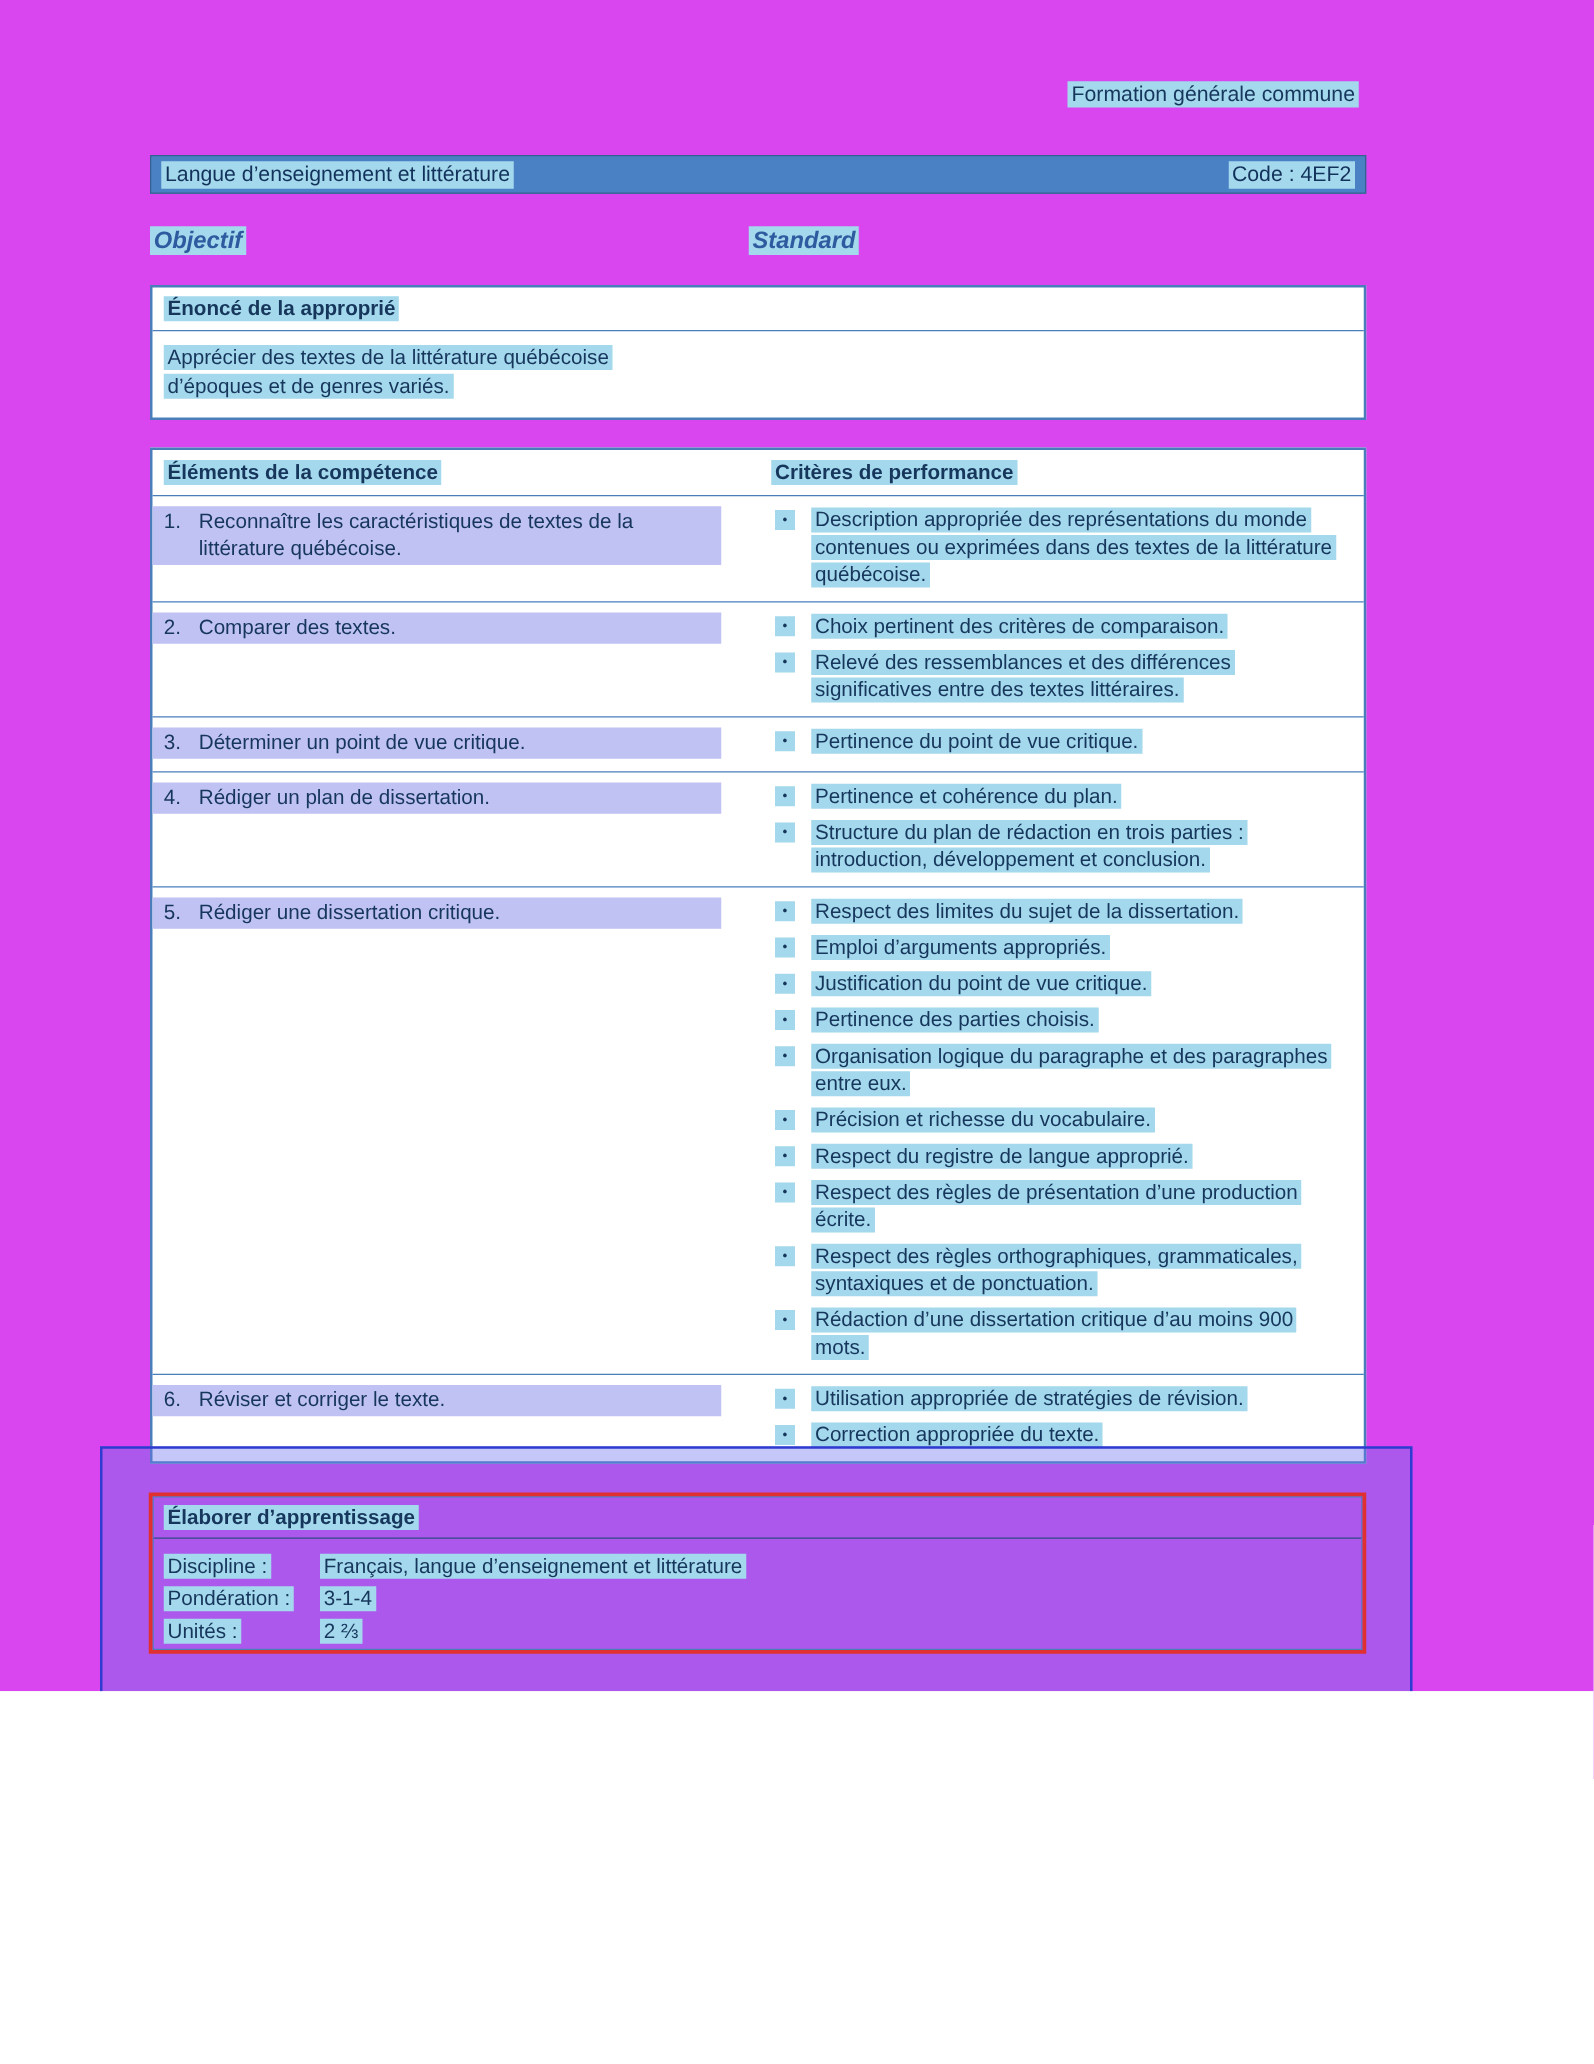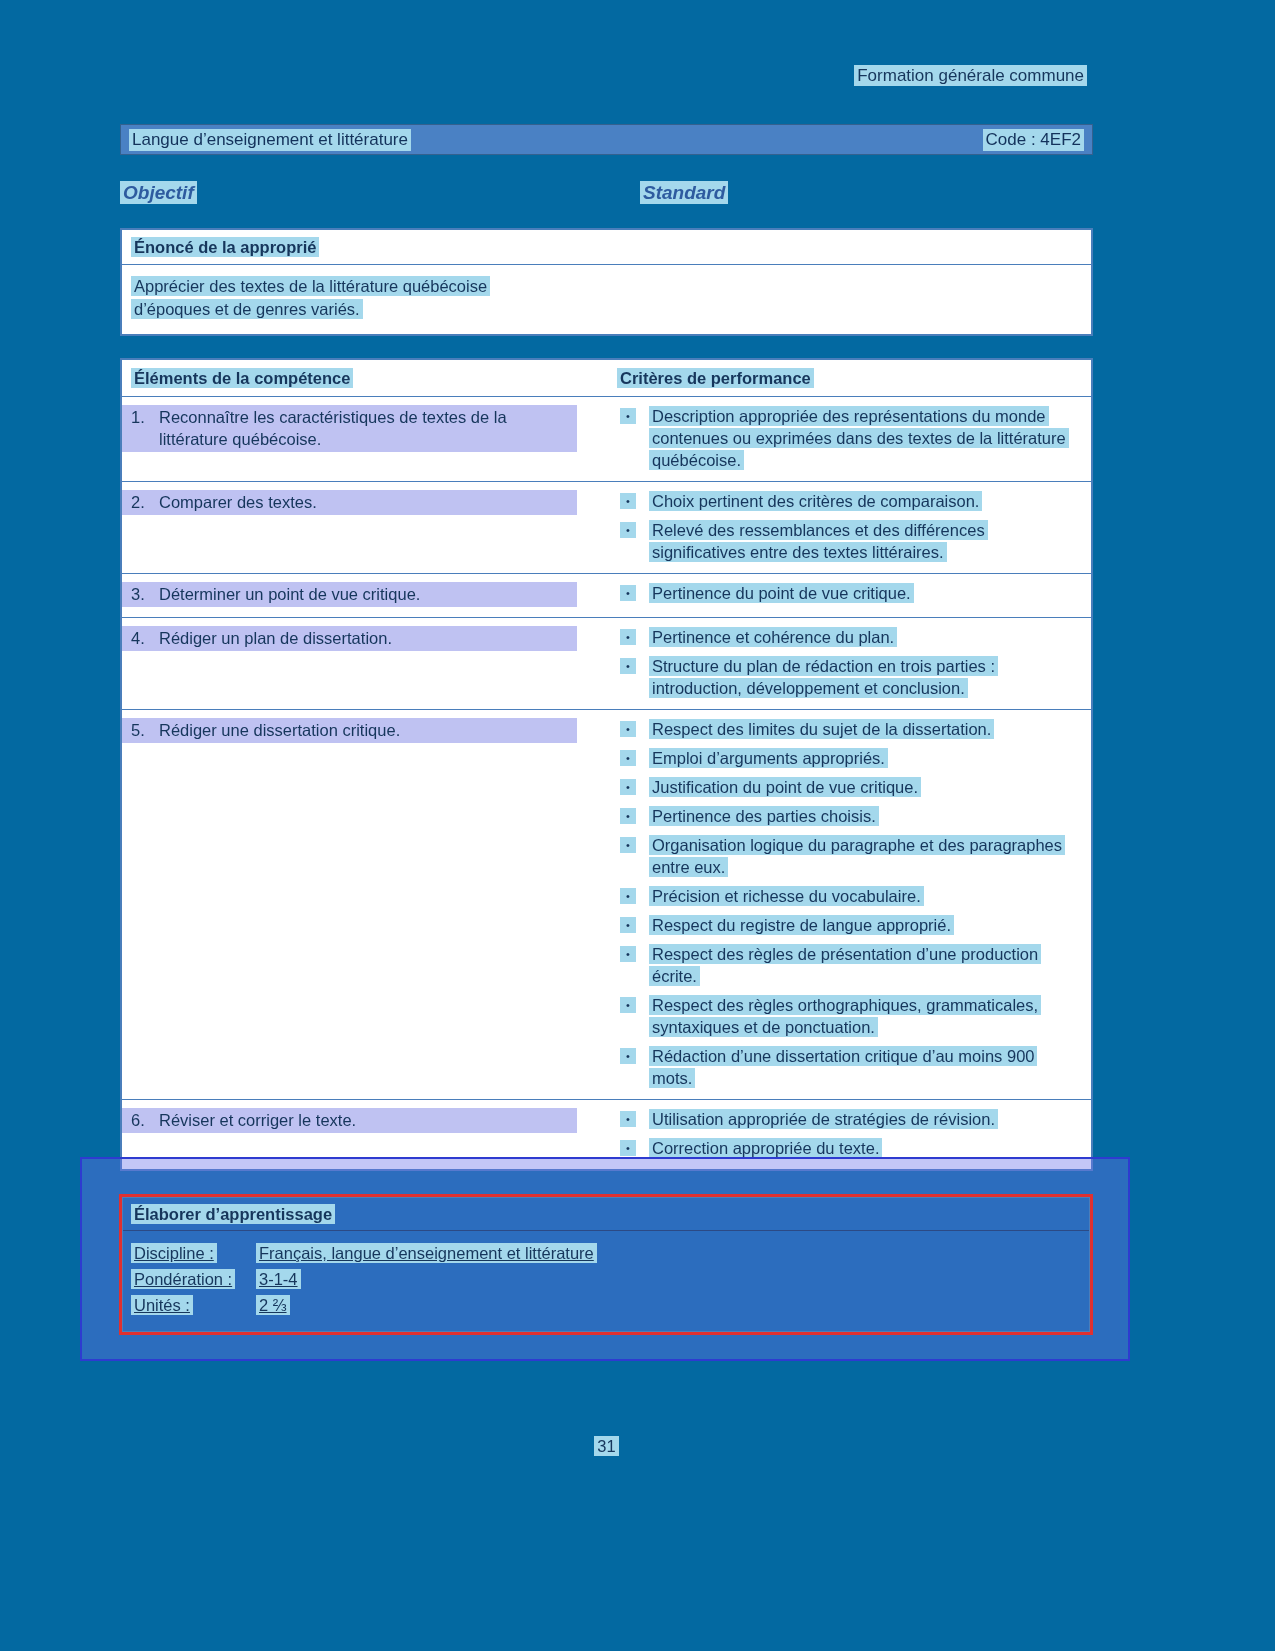--- a/index.html
+++ b/index.html
@@ -1,36 +1,36 @@
 <!DOCTYPE html>
 <html><head>
 <meta charset="utf-8">
 <style>
   * { margin:0; padding:0; box-sizing:border-box; }
   html,body { background:#ffffff; }
   body { font-family:"Liberation Sans","DejaVu Sans",sans-serif; }
   .page {
-    position:relative; width:1275px; height:1651px;
-    background:#0369a1; color:#16365c; overflow:hidden;
+    position:relative; width:1275px; height:1353px;
+    background:#d946ef; color:#16365c; overflow:hidden;
   }
   .content { width:973px; margin-left:120px; padding-top:66px; }
 
   .hl { background:#a4d8ec; padding:1px 3px; box-decoration-break:clone; -webkit-box-decoration-break:clone; }
 
   .header-right { text-align:right; font-size:17px; padding-right:6px; }
 
   .title-bar {
     margin-top:38px; height:31px; background:#4a81c4; border:1px solid #34618f;
     display:flex; justify-content:space-between; align-items:center;
     padding:0 8px; font-size:17px; color:#13325b;
   }
 
   .col-headers { position:relative; margin-top:27px; height:27px;
     font-size:19px; font-weight:bold; font-style:italic; color:#2e5b9f; }
-  .colh-standard { position:absolute; left:520px; top:0; }
+  .colh-standard { position:absolute; left:479px; top:0; }
 
   .box { border:2px solid #4a7ebb; background:#ffffff; }
   .enonce-box { margin-top:19px; }
   .box-header { padding:8px 9px 7px; border-bottom:1px solid #4a7ebb; font-weight:bold; font-size:16.5px; }
   .enonce-body { padding:10px 9px 13px; font-size:16.5px; line-height:23px; }
 
   .table-box { margin-top:22px; }
   .thead { display:flex; padding:9px 0 8px; border-bottom:1px solid #4a7ebb; font-weight:bold; font-size:16.5px; }
   .thead-left { width:495px; padding-left:9px; }
   .thead-right { flex:1; }
@@ -58,21 +58,21 @@
     margin-left:-40px; margin-top:-14px;
     width:1050px; height:204px;
     background:rgba(108,116,236,0.40);
     border:2px solid #2e3bd0;
   }
   .act-box {
     position:absolute; left:40px; top:38px; width:968px;
     border:1px solid #4a7ebb; outline:3px solid #e03030;
   }
   .act-header { padding:7px 8px 6px; border-bottom:1px solid #2c4a85; font-weight:bold; font-size:16.5px; }
-  .act-body { padding:9px 8px 13px; font-size:16.5px;text-decoration:underline; }
+  .act-body { padding:9px 8px 1px; font-size:16.5px; }
   .act-row { display:flex; line-height:26px; }
   .act-label { width:125px; }
 
   .page-num { margin-top:76px; text-align:center; font-size:16.5px; }
 </style>
 </head>
 <body>
 
 <div class="page">
   <div class="content">

